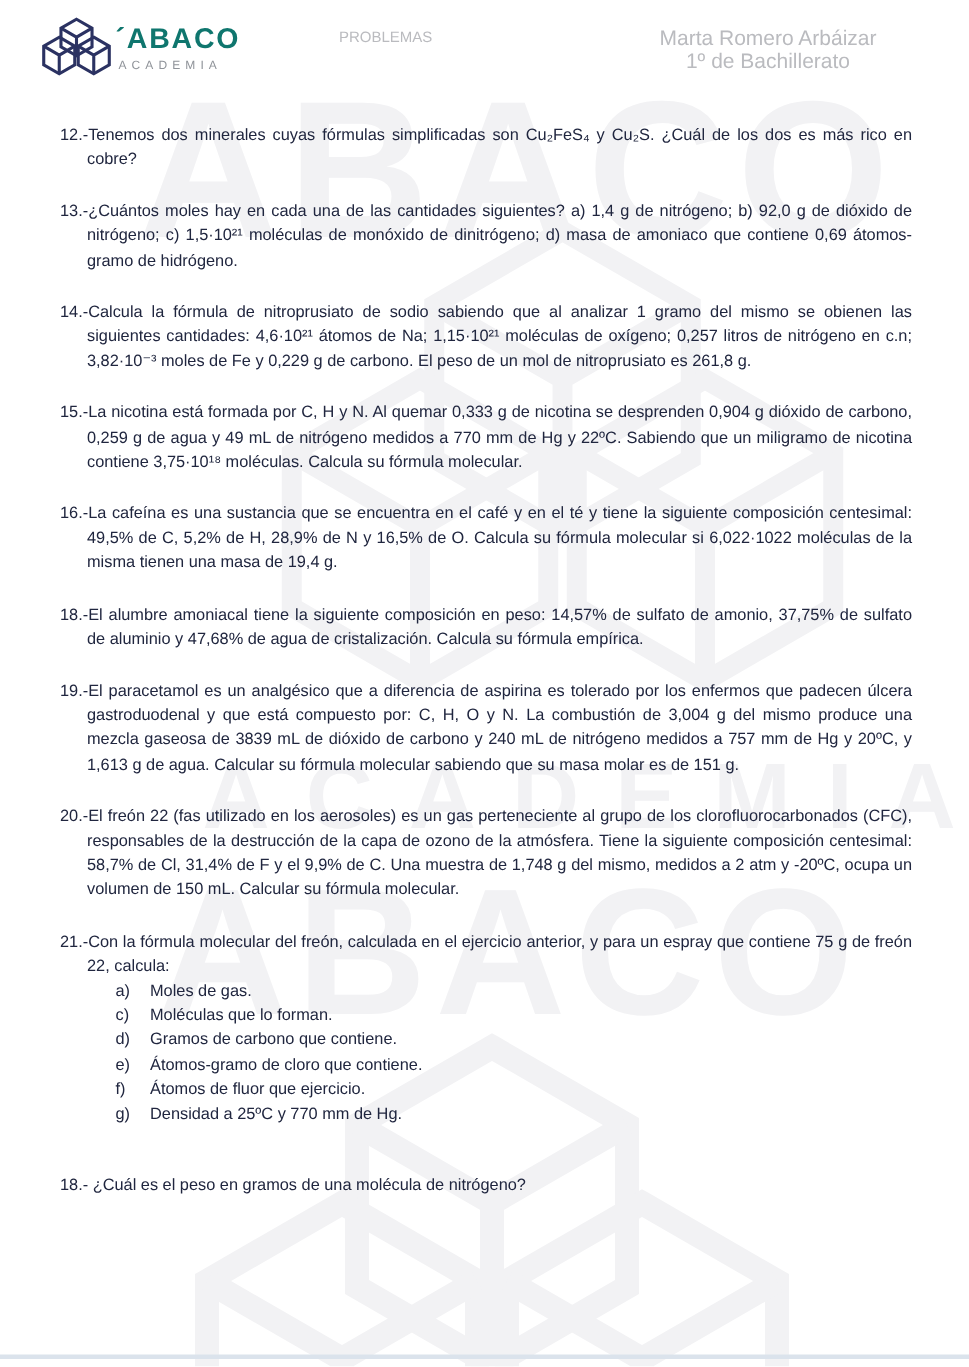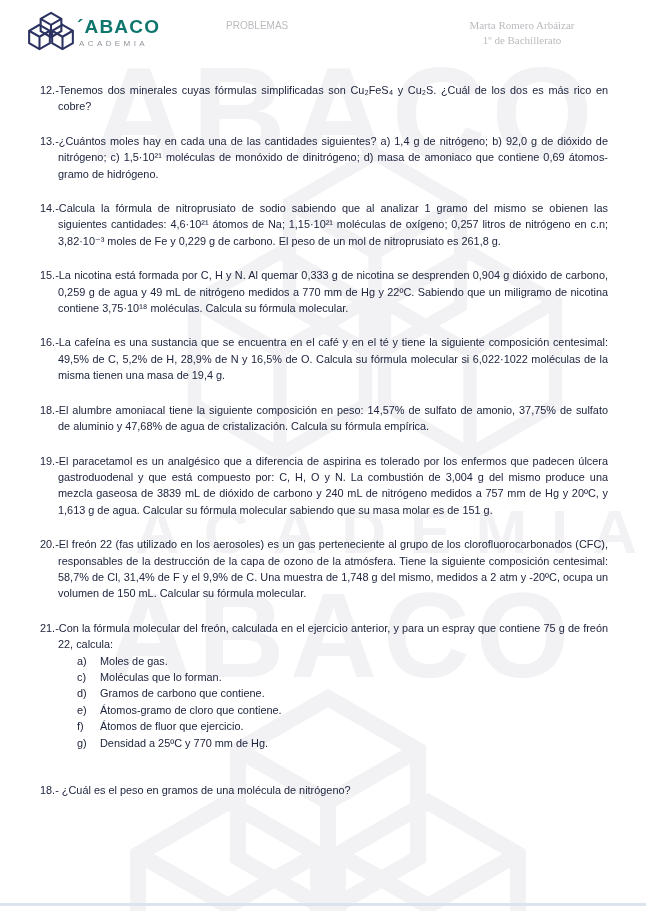--- a/index.html
+++ b/index.html
@@ -28,22 +28,22 @@
   }
   .brand-subtitle {
     position:absolute; left:79px; top:39px;
     font-size:8px; letter-spacing:3.4px; color:#8f9399;
   }
   .doc-title {
     position:absolute; left:226px; width:160px; top:18px;
     text-align:left; color:#babbbf; font-size:10px; line-height:15px;
   }
   .student-block {
-    position:absolute; right:44px; top:18px; width:160px;
-    text-align:center; color:#babbbf; font-size:11px; line-height:15px;font-family:Liberation Serif, serif;
+    position:absolute; right:54px; top:18px; width:160px;
+    text-align:center; color:#babbbf; font-size:14px; line-height:15px;
   }
 
   
   .content {
     position:absolute; z-index:1; left:40px; right:38px; top:82px;
     color:#20263f; font-size:10.9px; line-height:16.4px; text-align:justify;
   }
   .problem { margin:0 0 18px 0; padding-left:18px; text-indent:-18px; }
   .problem.gap-before { margin-top:31px; }
   .pnum { white-space:nowrap; }

